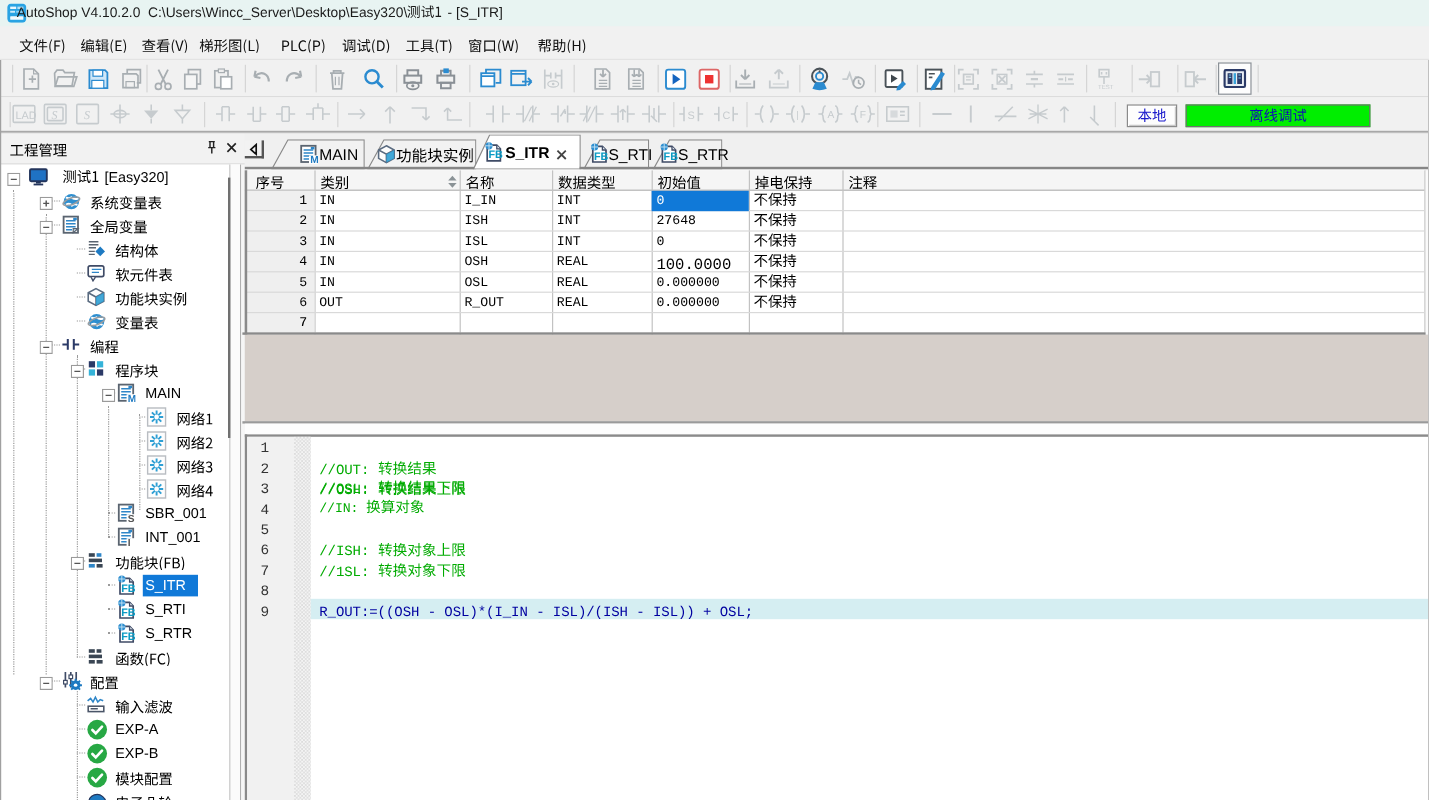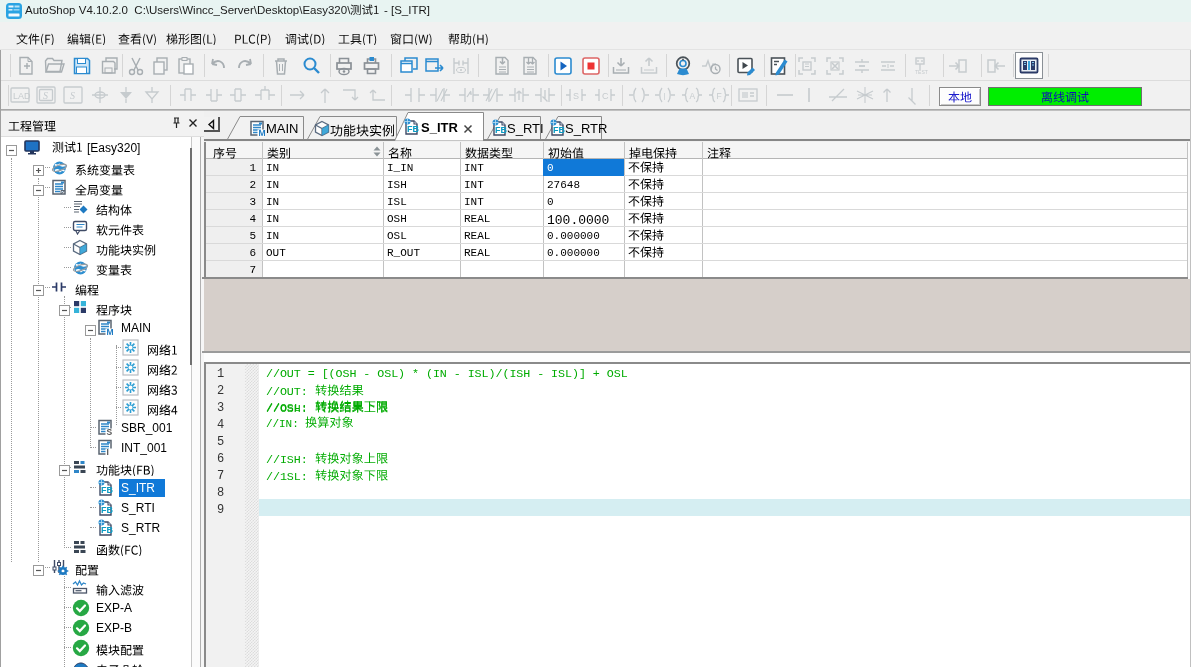--- a/index.html
+++ b/index.html
@@ -13,21 +13,21 @@
 
 <div class="abs" style="left:0;top:0;width:1191px;height:22px;background:#e8f4f2"></div>
 <svg class="abs" style="left:6px;top:3px" width="16" height="16" viewBox="0 0 16 16">
 <rect x="0" y="0" width="16" height="16" rx="3.5" fill="#29a3e3"></rect>
 <rect x="2.5" y="2.5" width="5" height="2" fill="#fff" opacity=".9"></rect>
 <rect x="8.5" y="2.5" width="5" height="2" fill="#d9f1fb" opacity=".8"></rect>
 <rect x="2.5" y="6" width="4" height="1.6" fill="#eaf7fd" opacity=".85"></rect>
 <rect x="7.5" y="6" width="6" height="1.6" fill="#bde4f6" opacity=".7"></rect>
 <rect x="2.5" y="10.5" width="11" height="3" rx="0.5" fill="#fff" opacity=".95"></rect>
 </svg>
-<div class="abs lat" style="left:25px;top:4px;white-space:pre;color:#1a1a1a;font-size:11.5px">AutoShop V4.10.2.0  C:\Users\Wincc_Server\Desktop\Easy320\<svg width="30.4" height="11.5" viewBox="0 -10.1 30.4 11.5" style="vertical-align:-1.4px">
+<div class="abs lat" style="left:14px;top:4px;white-space:pre;color:#1a1a1a;font-size:11.5px">AutoShop V4.10.2.0  C:\Users\Wincc_Server\Desktop\Easy320\<svg width="30.4" height="11.5" viewBox="0 -10.1 30.4 11.5" style="vertical-align:-1.4px">
         <path fill="#1a1a1a" d="M5.6 -1.1C6.2 -0.5 6.9 0.3 7.2 0.8L7.7 0.4C7.4 -0 6.7 -0.8 6.1 -1.4ZM3.6 -9V-1.8H4.3V-8.3H6.8V-1.8H7.5V-9ZM10 -9.5V-0.1C10 0.1 9.9 0.1 9.7 0.1C9.6 0.2 9 0.2 8.4 0.1C8.5 0.4 8.6 0.7 8.7 0.9C9.5 0.9 10 0.9 10.3 0.7C10.6 0.6 10.7 0.4 10.7 -0.1V-9.5ZM8.4 -8.6V-1.7H9.1V-8.6ZM5.1 -7.5V-3.4C5.1 -2 4.9 -0.6 3 0.4C3.1 0.5 3.3 0.8 3.4 0.9C5.5 -0.1 5.8 -1.9 5.8 -3.4V-7.5ZM0.9 -8.9C1.6 -8.6 2.4 -8 2.8 -7.6L3.3 -8.3C2.9 -8.7 2.1 -9.2 1.4 -9.5ZM0.4 -5.8C1.1 -5.5 1.9 -4.9 2.3 -4.6L2.8 -5.3C2.4 -5.6 1.6 -6.1 0.9 -6.4ZM0.7 0.3 1.4 0.8C1.9 -0.3 2.5 -1.7 2.9 -2.9L2.2 -3.4C1.8 -2.1 1.1 -0.6 0.7 0.3ZM12.9 -8.9C13.5 -8.4 14.2 -7.7 14.5 -7.2L15.1 -7.8C14.8 -8.3 14.1 -8.9 13.5 -9.4ZM20.4 -9.2C20.9 -8.6 21.4 -7.9 21.7 -7.5L22.3 -7.9C22.1 -8.4 21.5 -9 21 -9.5ZM12.1 -6V-5.2H13.7V-1.1C13.7 -0.6 13.3 -0.3 13.1 -0.1C13.3 0 13.5 0.4 13.6 0.6C13.7 0.4 14 0.2 16 -1.1C15.9 -1.3 15.8 -1.6 15.8 -1.9L14.5 -1V-6ZM19.2 -9.6 19.3 -7.3H15.5V-6.4H19.3C19.5 -2.1 20.1 0.9 21.5 0.9C21.9 0.9 22.4 0.4 22.6 -1.5C22.5 -1.6 22.1 -1.8 21.9 -2C21.9 -0.9 21.7 -0.2 21.5 -0.2C20.8 -0.3 20.4 -2.9 20.2 -6.4H22.5V-7.3H20.1C20.1 -8 20.1 -8.8 20.1 -9.6ZM15.6 -0.7 15.9 0.1C16.8 -0.2 18.1 -0.5 19.3 -0.9L19.2 -1.7L17.8 -1.3V-4H18.9V-4.8H15.8V-4H17.1V-1.1ZM24 0H28.6V-0.9H26.9V-8.4H26.1C25.7 -8.2 25.1 -8 24.4 -7.8V-7.2H25.9V-0.9H24Z"></path>
       </svg> - [S_ITR]</div>
 <div class="abs" style="left:0;top:22px;width:1191px;height:28px;background:#f1f1f1;border-bottom:1px solid #e3e3e3"></div>
 <div class="abs" style="left:16px;top:30px"><svg width="39.7" height="12.0" viewBox="0 -10.6 39.7 12.0" style="vertical-align:-1.4px">
         <path fill="#111" d="M5.1 -9.9C5.4 -9.3 5.8 -8.5 6 -8L7 -8.3C6.8 -8.8 6.4 -9.6 6 -10.2ZM0.6 -8V-7.1H2.5C3.2 -5.3 4.1 -3.7 5.4 -2.4C4 -1.3 2.4 -0.5 0.4 0.1C0.6 0.3 0.9 0.7 1 0.9C3 0.3 4.7 -0.6 6 -1.8C7.4 -0.6 9 0.3 11 0.9C11.1 0.6 11.4 0.2 11.6 0C9.7 -0.4 8.1 -1.3 6.7 -2.4C7.9 -3.6 8.9 -5.2 9.6 -7.1H11.4V-8ZM6 -3C4.9 -4.2 4 -5.5 3.4 -7.1H8.5C7.9 -5.5 7.1 -4.1 6 -3ZM15.8 -4.1V-3.2H19.2V1H20.1V-3.2H23.4V-4.1H20.1V-6.7H22.9V-7.6H20.1V-9.9H19.2V-7.6H17.6C17.8 -8.2 17.9 -8.7 18 -9.3L17.2 -9.5C16.9 -7.9 16.4 -6.4 15.7 -5.4C15.9 -5.3 16.3 -5 16.5 -4.9C16.8 -5.4 17.1 -6 17.4 -6.7H19.2V-4.1ZM15.2 -10C14.6 -8.2 13.5 -6.4 12.4 -5.2C12.5 -5 12.8 -4.6 12.9 -4.4C13.3 -4.8 13.6 -5.2 14 -5.8V0.9H14.9V-7.2C15.3 -8 15.7 -8.9 16.1 -9.8ZM26.9 2.4 27.5 2.1C26.5 0.3 26 -1.7 26 -3.7C26 -5.8 26.5 -7.8 27.5 -9.5L26.9 -9.8C25.8 -8 25.1 -6.1 25.1 -3.7C25.1 -1.4 25.8 0.6 26.9 2.4ZM29.3 0H30.4V-3.9H33.7V-4.9H30.4V-7.9H34.3V-8.8H29.3ZM35.9 2.4C37 0.6 37.6 -1.4 37.6 -3.7C37.6 -6.1 37 -8 35.9 -9.8L35.2 -9.5C36.2 -7.8 36.7 -5.8 36.7 -3.7C36.7 -1.7 36.2 0.3 35.2 2.1Z"></path>
       </svg></div>
 <div class="abs" style="left:67px;top:30px"><svg width="40.2" height="12.0" viewBox="0 -10.6 40.2 12.0" style="vertical-align:-1.4px">
         <path fill="#111" d="M0.5 -0.6 0.7 0.2C1.7 -0.2 2.9 -0.7 4.2 -1.2L4 -2C2.7 -1.5 1.4 -0.9 0.5 -0.6ZM0.7 -5.1C0.9 -5.2 1.2 -5.2 2.5 -5.4C2 -4.6 1.6 -4 1.4 -3.8C1 -3.3 0.8 -3 0.5 -3C0.6 -2.8 0.8 -2.4 0.8 -2.2C1 -2.3 1.4 -2.4 4.1 -3.1C4 -3.3 4 -3.6 4 -3.8L2 -3.4C2.9 -4.5 3.7 -5.8 4.4 -7.2L3.6 -7.6C3.4 -7.1 3.2 -6.6 2.9 -6.2L1.6 -6.1C2.3 -7.1 3 -8.5 3.4 -9.8L2.6 -10.1C2.1 -8.6 1.3 -7 1.1 -6.6C0.9 -6.2 0.7 -6 0.5 -5.9C0.6 -5.7 0.7 -5.3 0.7 -5.1ZM7.5 -4.2V-2.4H6.5V-4.2ZM8.1 -4.2H9V-2.4H8.1ZM5.8 -4.9V0.9H6.5V-1.7H7.5V0.6H8.1V-1.7H9V0.6H9.6V-1.7H10.5V0.1C10.5 0.2 10.4 0.2 10.3 0.2C10.2 0.2 10 0.2 9.8 0.2C9.9 0.4 9.9 0.7 10 0.9C10.4 0.9 10.7 0.9 10.9 0.7C11.1 0.6 11.2 0.4 11.2 0.1V-5L10.5 -4.9ZM9.6 -4.2H10.5V-2.4H9.6ZM7.3 -9.9C7.5 -9.6 7.6 -9.1 7.8 -8.8H5V-6.2C5 -4.3 4.9 -1.7 3.8 0.3C3.9 0.3 4.3 0.6 4.5 0.8C5.6 -1.2 5.8 -4 5.8 -6H11V-8.8H8.7C8.6 -9.2 8.4 -9.7 8.1 -10.2ZM5.8 -8H10.2V-6.7H5.8ZM18.6 -9H21.8V-7.8H18.6ZM17.8 -9.7V-7.1H22.7V-9.7ZM13 -4C13.1 -4.1 13.4 -4.2 13.8 -4.2H14.9V-2.4L12.5 -2L12.7 -1.1L14.9 -1.6V0.9H15.8V-1.8L17.1 -2L17.1 -2.8L15.8 -2.6V-4.2H16.9V-5H15.8V-6.8H14.9V-5H13.8C14.1 -5.8 14.4 -6.8 14.7 -7.8H16.9V-8.7H15C15.1 -9.1 15.2 -9.5 15.2 -9.9L14.4 -10.1C14.3 -9.6 14.2 -9.1 14.1 -8.7H12.6V-7.8H13.9C13.6 -6.8 13.4 -6 13.3 -5.7C13.1 -5.2 12.9 -4.8 12.7 -4.8C12.8 -4.6 12.9 -4.2 13 -4ZM21.8 -5.7V-4.6H18.7V-5.7ZM16.8 -0.9 16.9 -0.1 21.8 -0.5V1H22.6V-0.6L23.5 -0.6L23.5 -1.4L22.6 -1.3V-5.7H23.4V-6.4H17.1V-5.7H17.9V-1ZM21.8 -3.9V-2.9H18.7V-3.9ZM21.8 -2.2V-1.3L18.7 -1V-2.2ZM26.9 2.4 27.5 2.1C26.5 0.3 26 -1.7 26 -3.7C26 -5.8 26.5 -7.8 27.5 -9.5L26.9 -9.8C25.8 -8 25.1 -6.1 25.1 -3.7C25.1 -1.4 25.8 0.6 26.9 2.4ZM29.3 0H34.5V-0.9H30.4V-4.2H33.7V-5.1H30.4V-7.9H34.3V-8.8H29.3ZM36.3 2.4C37.4 0.6 38.1 -1.4 38.1 -3.7C38.1 -6.1 37.4 -8 36.3 -9.8L35.6 -9.5C36.7 -7.8 37.2 -5.8 37.2 -3.7C37.2 -1.7 36.7 0.3 35.6 2.1Z"></path>
       </svg></div>
 <div class="abs" style="left:118px;top:30px"><svg width="40.0" height="12.0" viewBox="0 -10.6 40.0 12.0" style="vertical-align:-1.4px">
@@ -840,21 +840,20 @@
 <div class="abs" style="left:202px;top:277px;width:989px;height:2px;background:#8a8a8a"></div>
 <div class="abs" style="left:204px;top:279px;width:987px;height:72px;background:#d6cfca"></div>
 <div class="abs" style="left:202px;top:351px;width:989px;height:2px;background:#9a9a9a"></div>
 <div class="abs" style="left:204px;top:353px;width:987px;height:9px;background:#fdfdfd"></div>
 <div class="abs" style="left:1188px;top:142px;width:3px;height:137px;background:#fafafa"></div>
 <div class="abs" style="left:204px;top:362px;width:987px;height:305px;background:#fff;border-left:2px solid #8a8a8a;border-top:2px solid #8a8a8a"></div>
 <div class="abs" style="left:206px;top:364px;width:39px;height:303px;background:#f1f1f1"></div>
 <div class="abs" style="left:245px;top:364px;width:14px;height:303px;background:#f4f4f4;background-image:linear-gradient(45deg,#dcdcdc 25%,transparent 25%,transparent 75%,#dcdcdc 75%),linear-gradient(45deg,#dcdcdc 25%,transparent 25%,transparent 75%,#dcdcdc 75%);background-size:3px 3px;background-position:0 0,1.5px 1.5px"></div>
 <div class="abs" style="left:259px;top:499px;width:932px;height:17px;background:#d5eef2"></div>
 <div class="abs mono" style="left:217px;top:367px;color:#333">1</div>
-<div class="abs mono" style="left:266px;top:367px;white-space:pre;font-size:11.7px;letter-spacing:-0.06px"><span style="color:#00ab00">//OUT = [(OSH - OSL) * (IN - ISL)/(ISH - ISL)] + OSL</span></div>
 <div class="abs mono" style="left:217px;top:384px;color:#333">2</div>
 <div class="abs mono" style="left:266px;top:384px;white-space:pre;font-size:11.7px;letter-spacing:-0.06px"><span style="color:#00ab00">//OUT: </span><svg width="49.8" height="12.2" viewBox="0 -10.7 49.8 12.2" style="vertical-align:-1.5px">
         <path fill="#00ab00" d="M1 -4.1C1.1 -4.1 1.5 -4.2 1.9 -4.2H3V-2.5L0.5 -2L0.7 -1.1L3 -1.6V0.9H3.8V-1.8L5.5 -2.1L5.5 -2.9L3.8 -2.6V-4.2H5.1V-5.1H3.8V-6.9H3V-5.1H1.8C2.2 -5.9 2.5 -6.9 2.9 -8H5.1V-8.8H3.1C3.2 -9.2 3.3 -9.7 3.4 -10.1L2.5 -10.2C2.4 -9.8 2.3 -9.3 2.2 -8.8H0.6V-8H2C1.7 -7 1.4 -6.1 1.3 -5.8C1.1 -5.3 0.9 -4.9 0.7 -4.9C0.8 -4.6 0.9 -4.2 1 -4.1ZM5.2 -6.5V-5.7H7C6.7 -4.8 6.5 -4 6.3 -3.4H9.8C9.3 -2.8 8.8 -2 8.3 -1.4C7.9 -1.7 7.5 -2 7.1 -2.2L6.5 -1.6C7.7 -0.9 9.2 0.3 9.9 1L10.5 0.3C10.1 -0.1 9.6 -0.5 9 -0.9C9.8 -1.9 10.6 -3.1 11.2 -4L10.6 -4.3L10.4 -4.2H7.5L7.9 -5.7H11.7V-6.5H8.2L8.6 -8H11.3V-8.8H8.8L9.1 -10.1L8.2 -10.2L7.9 -8.8H5.7V-8H7.6L7.2 -6.5ZM14.2 -10.2V-7.8H12.8V-6.9H14.2V-4.2C13.6 -4 13.1 -3.9 12.6 -3.8L12.9 -2.9L14.2 -3.3V-0.1C14.2 0 14.1 0 14 0C13.9 0.1 13.5 0.1 13 0C13.1 0.3 13.2 0.7 13.3 0.9C14 1 14.4 0.9 14.7 0.8C15 0.6 15.1 0.4 15.1 -0.1V-3.6L16.4 -4L16.3 -4.9L15.1 -4.5V-6.9H16.2V-7.8H15.1V-10.2ZM18.7 -8.4H21.3C21 -8 20.6 -7.5 20.3 -7.2H17.8C18.1 -7.6 18.5 -8 18.7 -8.4ZM16.3 -3.5V-2.7H19.2C18.7 -1.7 17.7 -0.6 15.6 0.3C15.8 0.5 16.1 0.8 16.2 1C18.3 0 19.4 -1.1 19.9 -2.3C20.7 -0.8 22 0.3 23.4 0.9C23.6 0.7 23.8 0.4 24 0.2C22.5 -0.3 21.3 -1.4 20.6 -2.7H23.8V-3.5H22.9V-7.2H21.3C21.8 -7.7 22.3 -8.3 22.6 -8.8L22 -9.2L21.9 -9.2H19.2C19.4 -9.5 19.5 -9.8 19.7 -10.1L18.8 -10.3C18.3 -9.2 17.5 -7.9 16.3 -7C16.5 -6.8 16.8 -6.5 16.9 -6.3L17.2 -6.5V-3.5ZM18 -3.5V-6.4H19.7V-5.1C19.7 -4.7 19.6 -4.1 19.5 -3.5ZM22 -3.5H20.4C20.5 -4.1 20.5 -4.6 20.5 -5.1V-6.4H22ZM24.8 -0.6 25 0.3C26.2 0 27.8 -0.3 29.4 -0.7L29.3 -1.5C27.6 -1.2 26 -0.8 24.8 -0.6ZM25.1 -5.2C25.3 -5.3 25.6 -5.4 27.1 -5.5C26.6 -4.8 26.1 -4.2 25.8 -3.9C25.4 -3.5 25.1 -3.2 24.9 -3.1C25 -2.9 25.1 -2.4 25.2 -2.2C25.5 -2.4 25.9 -2.5 29.3 -3.1C29.3 -3.3 29.2 -3.7 29.3 -3.9L26.5 -3.5C27.5 -4.6 28.5 -5.8 29.3 -7.2L28.5 -7.7C28.2 -7.2 28 -6.8 27.7 -6.4L26.1 -6.2C26.8 -7.2 27.5 -8.5 28 -9.8L27.1 -10.2C26.6 -8.7 25.7 -7.2 25.5 -6.8C25.2 -6.5 25 -6.2 24.8 -6.1C24.9 -5.9 25 -5.4 25.1 -5.2ZM32.2 -10.3V-8.6H29.4V-7.7H32.2V-5.8H29.7V-5H35.7V-5.8H33.1V-7.7H35.9V-8.6H33.1V-10.3ZM30 -3.7V1H30.9V0.4H34.5V0.9H35.4V-3.7ZM30.9 -0.4V-2.9H34.5V-0.4ZM38.5 -9.7V-4.8H42.2V-3.8H37.4V-2.9H41.5C40.4 -1.8 38.6 -0.7 37 -0.2C37.2 0 37.5 0.3 37.7 0.6C39.3 -0 41 -1.2 42.2 -2.5V1H43.2V-2.6C44.4 -1.3 46.2 -0.1 47.8 0.5C47.9 0.3 48.2 -0.1 48.4 -0.3C46.8 -0.8 45.1 -1.8 43.9 -2.9H48.1V-3.8H43.2V-4.8H46.9V-9.7ZM39.5 -6.9H42.2V-5.6H39.5ZM43.2 -6.9H46V-5.6H43.2ZM39.5 -8.9H42.2V-7.6H39.5ZM43.2 -8.9H46V-7.6H43.2Z"></path>
       </svg></div>
 <div class="abs mono" style="left:217px;top:401px;color:#333">3</div>
 <div class="abs mono" style="left:266px;top:401px;white-space:pre;font-size:11.7px;letter-spacing:-0.06px"><span style="color:#00ab00">//OSH: </span><svg width="74.2" height="12.2" viewBox="0 -10.7 74.2 12.2" style="vertical-align:-1.5px">
         <path fill="#00ab00" d="M1 -4.1C1.1 -4.1 1.5 -4.2 1.9 -4.2H3V-2.5L0.5 -2L0.7 -1.1L3 -1.6V0.9H3.8V-1.8L5.5 -2.1L5.5 -2.9L3.8 -2.6V-4.2H5.1V-5.1H3.8V-6.9H3V-5.1H1.8C2.2 -5.9 2.5 -6.9 2.9 -8H5.1V-8.8H3.1C3.2 -9.2 3.3 -9.7 3.4 -10.1L2.5 -10.2C2.4 -9.8 2.3 -9.3 2.2 -8.8H0.6V-8H2C1.7 -7 1.4 -6.1 1.3 -5.8C1.1 -5.3 0.9 -4.9 0.7 -4.9C0.8 -4.6 0.9 -4.2 1 -4.1ZM5.2 -6.5V-5.7H7C6.7 -4.8 6.5 -4 6.3 -3.4H9.8C9.3 -2.8 8.8 -2 8.3 -1.4C7.9 -1.7 7.5 -2 7.1 -2.2L6.5 -1.6C7.7 -0.9 9.2 0.3 9.9 1L10.5 0.3C10.1 -0.1 9.6 -0.5 9 -0.9C9.8 -1.9 10.6 -3.1 11.2 -4L10.6 -4.3L10.4 -4.2H7.5L7.9 -5.7H11.7V-6.5H8.2L8.6 -8H11.3V-8.8H8.8L9.1 -10.1L8.2 -10.2L7.9 -8.8H5.7V-8H7.6L7.2 -6.5ZM14.2 -10.2V-7.8H12.8V-6.9H14.2V-4.2C13.6 -4 13.1 -3.9 12.6 -3.8L12.9 -2.9L14.2 -3.3V-0.1C14.2 0 14.1 0 14 0C13.9 0.1 13.5 0.1 13 0C13.1 0.3 13.2 0.7 13.3 0.9C14 1 14.4 0.9 14.7 0.8C15 0.6 15.1 0.4 15.1 -0.1V-3.6L16.4 -4L16.3 -4.9L15.1 -4.5V-6.9H16.2V-7.8H15.1V-10.2ZM18.7 -8.4H21.3C21 -8 20.6 -7.5 20.3 -7.2H17.8C18.1 -7.6 18.5 -8 18.7 -8.4ZM16.3 -3.5V-2.7H19.2C18.7 -1.7 17.7 -0.6 15.6 0.3C15.8 0.5 16.1 0.8 16.2 1C18.3 0 19.4 -1.1 19.9 -2.3C20.7 -0.8 22 0.3 23.4 0.9C23.6 0.7 23.8 0.4 24 0.2C22.5 -0.3 21.3 -1.4 20.6 -2.7H23.8V-3.5H22.9V-7.2H21.3C21.8 -7.7 22.3 -8.3 22.6 -8.8L22 -9.2L21.9 -9.2H19.2C19.4 -9.5 19.5 -9.8 19.7 -10.1L18.8 -10.3C18.3 -9.2 17.5 -7.9 16.3 -7C16.5 -6.8 16.8 -6.5 16.9 -6.3L17.2 -6.5V-3.5ZM18 -3.5V-6.4H19.7V-5.1C19.7 -4.7 19.6 -4.1 19.5 -3.5ZM22 -3.5H20.4C20.5 -4.1 20.5 -4.6 20.5 -5.1V-6.4H22ZM24.8 -0.6 25 0.3C26.2 0 27.8 -0.3 29.4 -0.7L29.3 -1.5C27.6 -1.2 26 -0.8 24.8 -0.6ZM25.1 -5.2C25.3 -5.3 25.6 -5.4 27.1 -5.5C26.6 -4.8 26.1 -4.2 25.8 -3.9C25.4 -3.5 25.1 -3.2 24.9 -3.1C25 -2.9 25.1 -2.4 25.2 -2.2C25.5 -2.4 25.9 -2.5 29.3 -3.1C29.3 -3.3 29.2 -3.7 29.3 -3.9L26.5 -3.5C27.5 -4.6 28.5 -5.8 29.3 -7.2L28.5 -7.7C28.2 -7.2 28 -6.8 27.7 -6.4L26.1 -6.2C26.8 -7.2 27.5 -8.5 28 -9.8L27.1 -10.2C26.6 -8.7 25.7 -7.2 25.5 -6.8C25.2 -6.5 25 -6.2 24.8 -6.1C24.9 -5.9 25 -5.4 25.1 -5.2ZM32.2 -10.3V-8.6H29.4V-7.7H32.2V-5.8H29.7V-5H35.7V-5.8H33.1V-7.7H35.9V-8.6H33.1V-10.3ZM30 -3.7V1H30.9V0.4H34.5V0.9H35.4V-3.7ZM30.9 -0.4V-2.9H34.5V-0.4ZM38.5 -9.7V-4.8H42.2V-3.8H37.4V-2.9H41.5C40.4 -1.8 38.6 -0.7 37 -0.2C37.2 0 37.5 0.3 37.7 0.6C39.3 -0 41 -1.2 42.2 -2.5V1H43.2V-2.6C44.4 -1.3 46.2 -0.1 47.8 0.5C47.9 0.3 48.2 -0.1 48.4 -0.3C46.8 -0.8 45.1 -1.8 43.9 -2.9H48.1V-3.8H43.2V-4.8H46.9V-9.7ZM39.5 -6.9H42.2V-5.6H39.5ZM43.2 -6.9H46V-5.6H43.2ZM39.5 -8.9H42.2V-7.6H39.5ZM43.2 -8.9H46V-7.6H43.2ZM54 -10.1V-0.5H49.4V0.4H60.4V-0.5H55V-5.4H59.5V-6.3H55V-10.1ZM62.1 -9.7V1H62.9V-8.9H64.7C64.5 -8.1 64.1 -7 63.7 -6.2C64.6 -5.2 64.8 -4.3 64.8 -3.7C64.8 -3.3 64.8 -3 64.6 -2.8C64.5 -2.8 64.3 -2.7 64.2 -2.7C64 -2.7 63.8 -2.7 63.5 -2.7C63.6 -2.5 63.7 -2.1 63.7 -1.9C64 -1.9 64.3 -1.9 64.5 -1.9C64.8 -2 65 -2 65.2 -2.2C65.5 -2.4 65.7 -2.9 65.7 -3.6C65.7 -4.4 65.5 -5.2 64.6 -6.3C65 -7.2 65.4 -8.4 65.8 -9.4L65.2 -9.8L65.1 -9.7ZM70.9 -6.7V-5.1H67.3V-6.7ZM70.9 -7.4H67.3V-8.9H70.9ZM66.4 1C66.6 0.8 67 0.7 69.5 0C69.5 -0.2 69.4 -0.6 69.5 -0.8L67.3 -0.3V-4.3H68.5C69.1 -1.9 70.2 -0 72.2 0.9C72.3 0.6 72.6 0.3 72.8 0.1C71.8 -0.3 71 -1 70.4 -1.9C71.1 -2.3 71.9 -2.8 72.5 -3.3L71.9 -4C71.4 -3.5 70.7 -2.9 70 -2.5C69.7 -3.1 69.5 -3.7 69.3 -4.3H71.8V-9.7H66.4V-0.6C66.4 -0.1 66.1 0.1 66 0.2C66.1 0.4 66.3 0.8 66.4 1Z"></path>
       </svg></div>
 <div class="abs mono" style="left:217px;top:418px;color:#333">4</div>
 <div class="abs mono" style="left:266px;top:400px;white-space:pre;font-size:11.7px;letter-spacing:-0.06px"><span style="color:#00ab00">//OSL: </span><svg width="74.2" height="12.2" viewBox="0 -10.7 74.2 12.2" style="vertical-align:-1.5px">
@@ -867,14 +866,15 @@
 <div class="abs mono" style="left:217px;top:452px;color:#333">6</div>
 <div class="abs mono" style="left:266px;top:452px;white-space:pre;font-size:11.7px;letter-spacing:-0.06px"><span style="color:#00ab00">//ISH: </span><svg width="74.2" height="12.2" viewBox="0 -10.7 74.2 12.2" style="vertical-align:-1.5px">
         <path fill="#00ab00" d="M1 -4.1C1.1 -4.1 1.5 -4.2 1.9 -4.2H3V-2.5L0.5 -2L0.7 -1.1L3 -1.6V0.9H3.8V-1.8L5.5 -2.1L5.5 -2.9L3.8 -2.6V-4.2H5.1V-5.1H3.8V-6.9H3V-5.1H1.8C2.2 -5.9 2.5 -6.9 2.9 -8H5.1V-8.8H3.1C3.2 -9.2 3.3 -9.7 3.4 -10.1L2.5 -10.2C2.4 -9.8 2.3 -9.3 2.2 -8.8H0.6V-8H2C1.7 -7 1.4 -6.1 1.3 -5.8C1.1 -5.3 0.9 -4.9 0.7 -4.9C0.8 -4.6 0.9 -4.2 1 -4.1ZM5.2 -6.5V-5.7H7C6.7 -4.8 6.5 -4 6.3 -3.4H9.8C9.3 -2.8 8.8 -2 8.3 -1.4C7.9 -1.7 7.5 -2 7.1 -2.2L6.5 -1.6C7.7 -0.9 9.2 0.3 9.9 1L10.5 0.3C10.1 -0.1 9.6 -0.5 9 -0.9C9.8 -1.9 10.6 -3.1 11.2 -4L10.6 -4.3L10.4 -4.2H7.5L7.9 -5.7H11.7V-6.5H8.2L8.6 -8H11.3V-8.8H8.8L9.1 -10.1L8.2 -10.2L7.9 -8.8H5.7V-8H7.6L7.2 -6.5ZM14.2 -10.2V-7.8H12.8V-6.9H14.2V-4.2C13.6 -4 13.1 -3.9 12.6 -3.8L12.9 -2.9L14.2 -3.3V-0.1C14.2 0 14.1 0 14 0C13.9 0.1 13.5 0.1 13 0C13.1 0.3 13.2 0.7 13.3 0.9C14 1 14.4 0.9 14.7 0.8C15 0.6 15.1 0.4 15.1 -0.1V-3.6L16.4 -4L16.3 -4.9L15.1 -4.5V-6.9H16.2V-7.8H15.1V-10.2ZM18.7 -8.4H21.3C21 -8 20.6 -7.5 20.3 -7.2H17.8C18.1 -7.6 18.5 -8 18.7 -8.4ZM16.3 -3.5V-2.7H19.2C18.7 -1.7 17.7 -0.6 15.6 0.3C15.8 0.5 16.1 0.8 16.2 1C18.3 0 19.4 -1.1 19.9 -2.3C20.7 -0.8 22 0.3 23.4 0.9C23.6 0.7 23.8 0.4 24 0.2C22.5 -0.3 21.3 -1.4 20.6 -2.7H23.8V-3.5H22.9V-7.2H21.3C21.8 -7.7 22.3 -8.3 22.6 -8.8L22 -9.2L21.9 -9.2H19.2C19.4 -9.5 19.5 -9.8 19.7 -10.1L18.8 -10.3C18.3 -9.2 17.5 -7.9 16.3 -7C16.5 -6.8 16.8 -6.5 16.9 -6.3L17.2 -6.5V-3.5ZM18 -3.5V-6.4H19.7V-5.1C19.7 -4.7 19.6 -4.1 19.5 -3.5ZM22 -3.5H20.4C20.5 -4.1 20.5 -4.6 20.5 -5.1V-6.4H22ZM30.5 -4.8C31.1 -3.9 31.6 -2.8 31.8 -2L32.6 -2.5C32.5 -3.2 31.9 -4.3 31.3 -5.1ZM25.5 -5.5C26.3 -4.9 27 -4.1 27.8 -3.3C27 -1.7 26.1 -0.5 24.9 0.2C25.2 0.4 25.4 0.7 25.6 1C26.7 0.1 27.7 -1 28.4 -2.5C29 -1.8 29.4 -1.1 29.7 -0.6L30.4 -1.3C30.1 -1.9 29.5 -2.7 28.8 -3.4C29.4 -4.8 29.8 -6.5 30 -8.5L29.4 -8.6L29.3 -8.6H25.3V-7.7H29C28.8 -6.4 28.5 -5.2 28.1 -4.2C27.5 -4.9 26.8 -5.5 26.2 -6.1ZM33.7 -10.2V-7.3H30.3V-6.4H33.7V-0.3C33.7 -0 33.6 0 33.4 0C33.2 0 32.5 0 31.8 0C31.9 0.3 32 0.7 32.1 1C33.1 1 33.7 0.9 34.1 0.8C34.5 0.6 34.6 0.3 34.6 -0.3V-6.4H36.1V-7.3H34.6V-10.2ZM40.8 -10.3C40.1 -9.3 38.9 -8.1 37.2 -7.2C37.4 -7.1 37.7 -6.8 37.8 -6.6C38.1 -6.7 38.3 -6.9 38.6 -7V-5H40.6C39.7 -4.5 38.6 -4.1 37.4 -3.8C37.5 -3.6 37.8 -3.3 37.9 -3.1C39.1 -3.4 40.2 -3.9 41.2 -4.5C41.5 -4.3 41.7 -4.1 42 -3.9C41 -3.2 39.2 -2.5 37.8 -2.2C38 -2 38.2 -1.7 38.3 -1.5C39.7 -1.9 41.3 -2.6 42.4 -3.4C42.6 -3.2 42.8 -3 42.9 -2.8C41.7 -1.7 39.5 -0.8 37.6 -0.4C37.8 -0.2 38.1 0.1 38.2 0.3C39.8 -0.2 41.9 -1.1 43.3 -2.1C43.6 -1.2 43.4 -0.5 42.9 -0.2C42.7 0 42.4 0 42.1 0C41.8 0 41.4 0 40.9 -0C41.1 0.2 41.2 0.6 41.2 0.8C41.6 0.8 42 0.9 42.2 0.9C42.8 0.9 43.1 0.8 43.5 0.5C44.4 -0 44.6 -1.3 44 -2.6L44.7 -2.9C45.2 -1.7 46.2 -0.4 47.6 0.4C47.7 0.1 48 -0.3 48.2 -0.4C46.8 -1 45.9 -2.2 45.4 -3.3C46 -3.6 46.6 -3.9 47.1 -4.3L46.4 -4.8C45.7 -4.3 44.6 -3.6 43.7 -3.2C43.2 -3.8 42.6 -4.4 41.8 -5L41.8 -5H47V-7.8H43.7C44.1 -8.2 44.4 -8.6 44.7 -9.1L44 -9.5L43.9 -9.4H41.2C41.4 -9.7 41.6 -9.9 41.7 -10.1ZM40.6 -8.7H43.4C43.1 -8.4 42.9 -8 42.6 -7.8H39.5C39.9 -8.1 40.2 -8.4 40.6 -8.7ZM39.4 -7.1H42.6C42.4 -6.6 42 -6.1 41.6 -5.7H39.4ZM43.5 -7.1H46.1V-5.7H42.6C43 -6.1 43.2 -6.6 43.5 -7.1ZM54 -10.1V-0.5H49.4V0.4H60.4V-0.5H55V-5.4H59.5V-6.3H55V-10.1ZM62.1 -9.7V1H62.9V-8.9H64.7C64.5 -8.1 64.1 -7 63.7 -6.2C64.6 -5.2 64.8 -4.3 64.8 -3.7C64.8 -3.3 64.8 -3 64.6 -2.8C64.5 -2.8 64.3 -2.7 64.2 -2.7C64 -2.7 63.8 -2.7 63.5 -2.7C63.6 -2.5 63.7 -2.1 63.7 -1.9C64 -1.9 64.3 -1.9 64.5 -1.9C64.8 -2 65 -2 65.2 -2.2C65.5 -2.4 65.7 -2.9 65.7 -3.6C65.7 -4.4 65.5 -5.2 64.6 -6.3C65 -7.2 65.4 -8.4 65.8 -9.4L65.2 -9.8L65.1 -9.7ZM70.9 -6.7V-5.1H67.3V-6.7ZM70.9 -7.4H67.3V-8.9H70.9ZM66.4 1C66.6 0.8 67 0.7 69.5 0C69.5 -0.2 69.4 -0.6 69.5 -0.8L67.3 -0.3V-4.3H68.5C69.1 -1.9 70.2 -0 72.2 0.9C72.3 0.6 72.6 0.3 72.8 0.1C71.8 -0.3 71 -1 70.4 -1.9C71.1 -2.3 71.9 -2.8 72.5 -3.3L71.9 -4C71.4 -3.5 70.7 -2.9 70 -2.5C69.7 -3.1 69.5 -3.7 69.3 -4.3H71.8V-9.7H66.4V-0.6C66.4 -0.1 66.1 0.1 66 0.2C66.1 0.4 66.3 0.8 66.4 1Z"></path>
       </svg></div>
 <div class="abs mono" style="left:217px;top:469px;color:#333">7</div>
 <div class="abs mono" style="left:266px;top:469px;white-space:pre;font-size:11.7px;letter-spacing:-0.06px"><span style="color:#00ab00">//1SL: </span><svg width="74.2" height="12.2" viewBox="0 -10.7 74.2 12.2" style="vertical-align:-1.5px">
         <path fill="#00ab00" d="M1 -4.1C1.1 -4.1 1.5 -4.2 1.9 -4.2H3V-2.5L0.5 -2L0.7 -1.1L3 -1.6V0.9H3.8V-1.8L5.5 -2.1L5.5 -2.9L3.8 -2.6V-4.2H5.1V-5.1H3.8V-6.9H3V-5.1H1.8C2.2 -5.9 2.5 -6.9 2.9 -8H5.1V-8.8H3.1C3.2 -9.2 3.3 -9.7 3.4 -10.1L2.5 -10.2C2.4 -9.8 2.3 -9.3 2.2 -8.8H0.6V-8H2C1.7 -7 1.4 -6.1 1.3 -5.8C1.1 -5.3 0.9 -4.9 0.7 -4.9C0.8 -4.6 0.9 -4.2 1 -4.1ZM5.2 -6.5V-5.7H7C6.7 -4.8 6.5 -4 6.3 -3.4H9.8C9.3 -2.8 8.8 -2 8.3 -1.4C7.9 -1.7 7.5 -2 7.1 -2.2L6.5 -1.6C7.7 -0.9 9.2 0.3 9.9 1L10.5 0.3C10.1 -0.1 9.6 -0.5 9 -0.9C9.8 -1.9 10.6 -3.1 11.2 -4L10.6 -4.3L10.4 -4.2H7.5L7.9 -5.7H11.7V-6.5H8.2L8.6 -8H11.3V-8.8H8.8L9.1 -10.1L8.2 -10.2L7.9 -8.8H5.7V-8H7.6L7.2 -6.5ZM14.2 -10.2V-7.8H12.8V-6.9H14.2V-4.2C13.6 -4 13.1 -3.9 12.6 -3.8L12.9 -2.9L14.2 -3.3V-0.1C14.2 0 14.1 0 14 0C13.9 0.1 13.5 0.1 13 0C13.1 0.3 13.2 0.7 13.3 0.9C14 1 14.4 0.9 14.7 0.8C15 0.6 15.1 0.4 15.1 -0.1V-3.6L16.4 -4L16.3 -4.9L15.1 -4.5V-6.9H16.2V-7.8H15.1V-10.2ZM18.7 -8.4H21.3C21 -8 20.6 -7.5 20.3 -7.2H17.8C18.1 -7.6 18.5 -8 18.7 -8.4ZM16.3 -3.5V-2.7H19.2C18.7 -1.7 17.7 -0.6 15.6 0.3C15.8 0.5 16.1 0.8 16.2 1C18.3 0 19.4 -1.1 19.9 -2.3C20.7 -0.8 22 0.3 23.4 0.9C23.6 0.7 23.8 0.4 24 0.2C22.5 -0.3 21.3 -1.4 20.6 -2.7H23.8V-3.5H22.9V-7.2H21.3C21.8 -7.7 22.3 -8.3 22.6 -8.8L22 -9.2L21.9 -9.2H19.2C19.4 -9.5 19.5 -9.8 19.7 -10.1L18.8 -10.3C18.3 -9.2 17.5 -7.9 16.3 -7C16.5 -6.8 16.8 -6.5 16.9 -6.3L17.2 -6.5V-3.5ZM18 -3.5V-6.4H19.7V-5.1C19.7 -4.7 19.6 -4.1 19.5 -3.5ZM22 -3.5H20.4C20.5 -4.1 20.5 -4.6 20.5 -5.1V-6.4H22ZM30.5 -4.8C31.1 -3.9 31.6 -2.8 31.8 -2L32.6 -2.5C32.5 -3.2 31.9 -4.3 31.3 -5.1ZM25.5 -5.5C26.3 -4.9 27 -4.1 27.8 -3.3C27 -1.7 26.1 -0.5 24.9 0.2C25.2 0.4 25.4 0.7 25.6 1C26.7 0.1 27.7 -1 28.4 -2.5C29 -1.8 29.4 -1.1 29.7 -0.6L30.4 -1.3C30.1 -1.9 29.5 -2.7 28.8 -3.4C29.4 -4.8 29.8 -6.5 30 -8.5L29.4 -8.6L29.3 -8.6H25.3V-7.7H29C28.8 -6.4 28.5 -5.2 28.1 -4.2C27.5 -4.9 26.8 -5.5 26.2 -6.1ZM33.7 -10.2V-7.3H30.3V-6.4H33.7V-0.3C33.7 -0 33.6 0 33.4 0C33.2 0 32.5 0 31.8 0C31.9 0.3 32 0.7 32.1 1C33.1 1 33.7 0.9 34.1 0.8C34.5 0.6 34.6 0.3 34.6 -0.3V-6.4H36.1V-7.3H34.6V-10.2ZM40.8 -10.3C40.1 -9.3 38.9 -8.1 37.2 -7.2C37.4 -7.1 37.7 -6.8 37.8 -6.6C38.1 -6.7 38.3 -6.9 38.6 -7V-5H40.6C39.7 -4.5 38.6 -4.1 37.4 -3.8C37.5 -3.6 37.8 -3.3 37.9 -3.1C39.1 -3.4 40.2 -3.9 41.2 -4.5C41.5 -4.3 41.7 -4.1 42 -3.9C41 -3.2 39.2 -2.5 37.8 -2.2C38 -2 38.2 -1.7 38.3 -1.5C39.7 -1.9 41.3 -2.6 42.4 -3.4C42.6 -3.2 42.8 -3 42.9 -2.8C41.7 -1.7 39.5 -0.8 37.6 -0.4C37.8 -0.2 38.1 0.1 38.2 0.3C39.8 -0.2 41.9 -1.1 43.3 -2.1C43.6 -1.2 43.4 -0.5 42.9 -0.2C42.7 0 42.4 0 42.1 0C41.8 0 41.4 0 40.9 -0C41.1 0.2 41.2 0.6 41.2 0.8C41.6 0.8 42 0.9 42.2 0.9C42.8 0.9 43.1 0.8 43.5 0.5C44.4 -0 44.6 -1.3 44 -2.6L44.7 -2.9C45.2 -1.7 46.2 -0.4 47.6 0.4C47.7 0.1 48 -0.3 48.2 -0.4C46.8 -1 45.9 -2.2 45.4 -3.3C46 -3.6 46.6 -3.9 47.1 -4.3L46.4 -4.8C45.7 -4.3 44.6 -3.6 43.7 -3.2C43.2 -3.8 42.6 -4.4 41.8 -5L41.8 -5H47V-7.8H43.7C44.1 -8.2 44.4 -8.6 44.7 -9.1L44 -9.5L43.9 -9.4H41.2C41.4 -9.7 41.6 -9.9 41.7 -10.1ZM40.6 -8.7H43.4C43.1 -8.4 42.9 -8 42.6 -7.8H39.5C39.9 -8.1 40.2 -8.4 40.6 -8.7ZM39.4 -7.1H42.6C42.4 -6.6 42 -6.1 41.6 -5.7H39.4ZM43.5 -7.1H46.1V-5.7H42.6C43 -6.1 43.2 -6.6 43.5 -7.1ZM49.5 -9.3V-8.4H54.2V1H55.1V-5.5C56.5 -4.7 58.2 -3.7 59 -3L59.7 -3.9C58.7 -4.6 56.8 -5.7 55.3 -6.4L55.1 -6.2V-8.4H60.3V-9.3ZM62.1 -9.7V1H62.9V-8.9H64.7C64.5 -8.1 64.1 -7 63.7 -6.2C64.6 -5.2 64.8 -4.3 64.8 -3.7C64.8 -3.3 64.8 -3 64.6 -2.8C64.5 -2.8 64.3 -2.7 64.2 -2.7C64 -2.7 63.8 -2.7 63.5 -2.7C63.6 -2.5 63.7 -2.1 63.7 -1.9C64 -1.9 64.3 -1.9 64.5 -1.9C64.8 -2 65 -2 65.2 -2.2C65.5 -2.4 65.7 -2.9 65.7 -3.6C65.7 -4.4 65.5 -5.2 64.6 -6.3C65 -7.2 65.4 -8.4 65.8 -9.4L65.2 -9.8L65.1 -9.7ZM70.9 -6.7V-5.1H67.3V-6.7ZM70.9 -7.4H67.3V-8.9H70.9ZM66.4 1C66.6 0.8 67 0.7 69.5 0C69.5 -0.2 69.4 -0.6 69.5 -0.8L67.3 -0.3V-4.3H68.5C69.1 -1.9 70.2 -0 72.2 0.9C72.3 0.6 72.6 0.3 72.8 0.1C71.8 -0.3 71 -1 70.4 -1.9C71.1 -2.3 71.9 -2.8 72.5 -3.3L71.9 -4C71.4 -3.5 70.7 -2.9 70 -2.5C69.7 -3.1 69.5 -3.7 69.3 -4.3H71.8V-9.7H66.4V-0.6C66.4 -0.1 66.1 0.1 66 0.2C66.1 0.4 66.3 0.8 66.4 1Z"></path>
       </svg></div>
 <div class="abs mono" style="left:217px;top:486px;color:#333">8</div>
 <div class="abs mono" style="left:217px;top:503px;color:#333">9</div>
+<div class="abs mono" style="left:266px;top:503px;white-space:pre;font-size:11.7px;letter-spacing:-0.06px"><span style="color:#0000a0">R_OUT:=((OSH - OSL)*(I_IN - ISL)/(ISH - ISL)) + OSL;</span></div>
 <div class="abs" style="left:0;top:50px;width:1px;height:617px;background:#a0a0a0"></div>
 <div class="abs" style="left:1190px;top:50px;width:1px;height:617px;background:#c0c0c0"></div>
 </div>
 </body></html>

